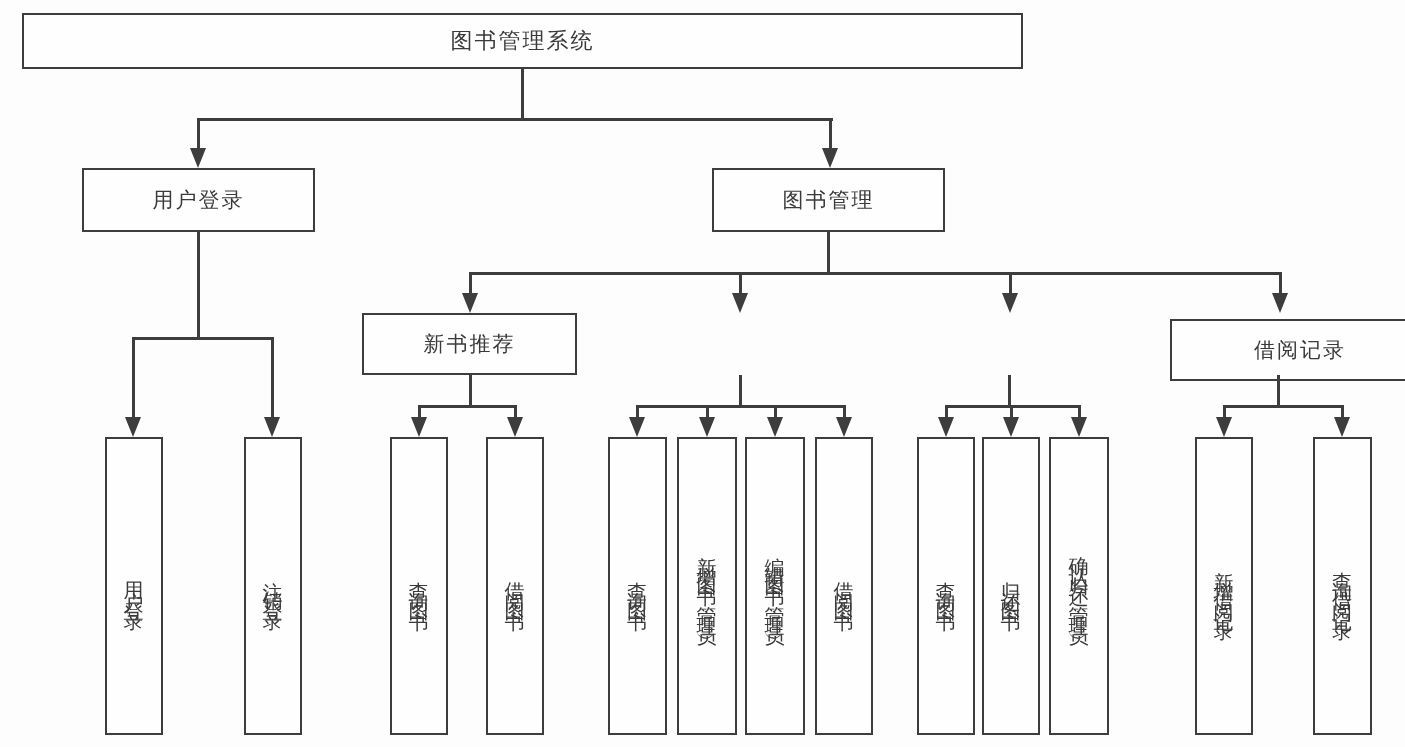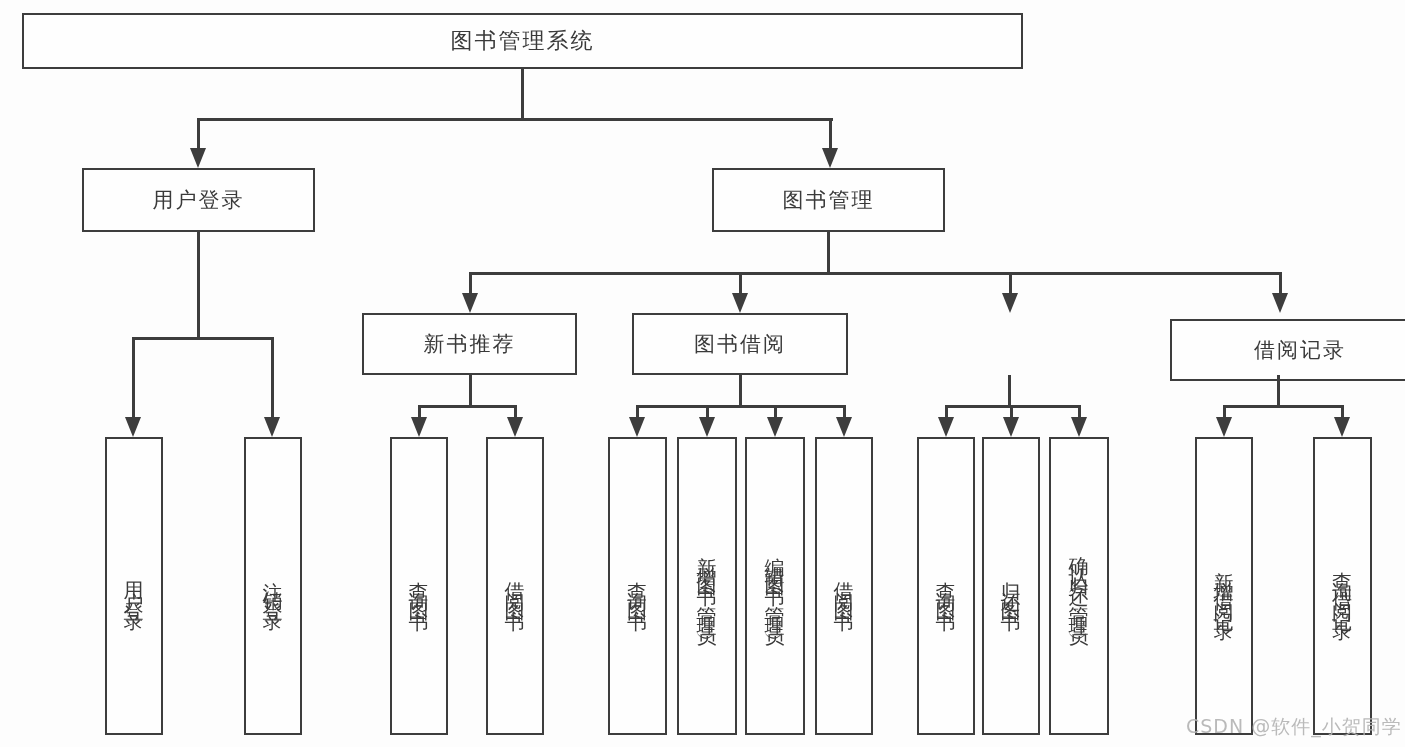--- a/index.html
+++ b/index.html
@@ -83,23 +83,20 @@
 
   <div class="node h" style="left:82px;top:168px;width:233px;height:64px">
     <span>用户登录</span>
   </div>
   <div class="node h" style="left:362px;top:313px;width:215px;height:62px">
     <span>新书推荐</span>
   </div>
 
   <div class="node h" style="left:712px;top:168px;width:233px;height:64px">
     <span>图书管理</span>
-  </div>
-  <div class="node h" style="left:632px;top:313px;width:216px;height:62px">
-    <span>图书借阅</span>
   </div>
   <div class="node h" style="left:1170px;top:319px;width:260px;height:62px">
     <span>借阅记录</span>
   </div>
 
   <div class="node vert" style="left:105px;top:437px;width:58px;height:298px">
     <span>用户登录</span>
   </div>
   <div class="node vert" style="left:244px;top:437px;width:58px;height:298px">
     <span>注销登录</span>
@@ -186,14 +183,13 @@
       <div class="arrow" style="left: 699px; top: 417px;"></div>
       <div class="arrow" style="left: 767px; top: 417px;"></div>
       <div class="arrow" style="left: 836px; top: 417px;"></div>
       <div class="arrow" style="left: 938px; top: 417px;"></div>
       <div class="arrow" style="left: 1003px; top: 417px;"></div>
       <div class="arrow" style="left: 1071px; top: 417px;"></div>
       <div class="arrow" style="left: 1216px; top: 417px;"></div>
       <div class="arrow" style="left: 1334px; top: 417px;"></div>
     </div>
 
-  <div class="watermark">CSDN @软件_小贺同学</div>
 </div>
 
 </body></html>

